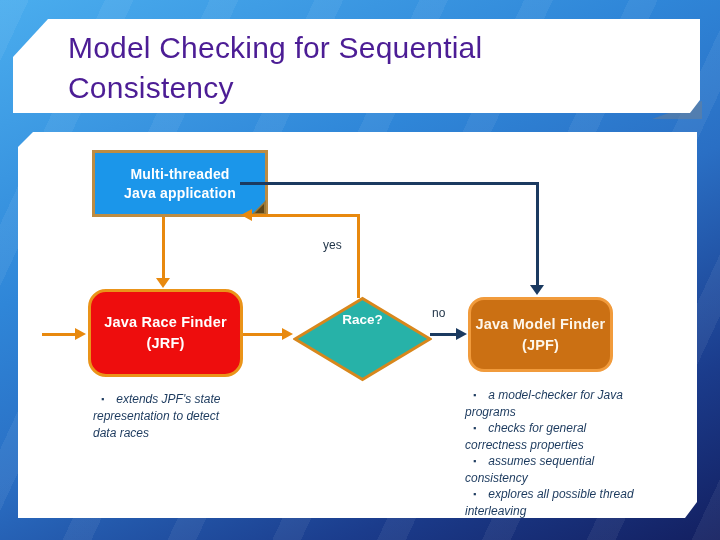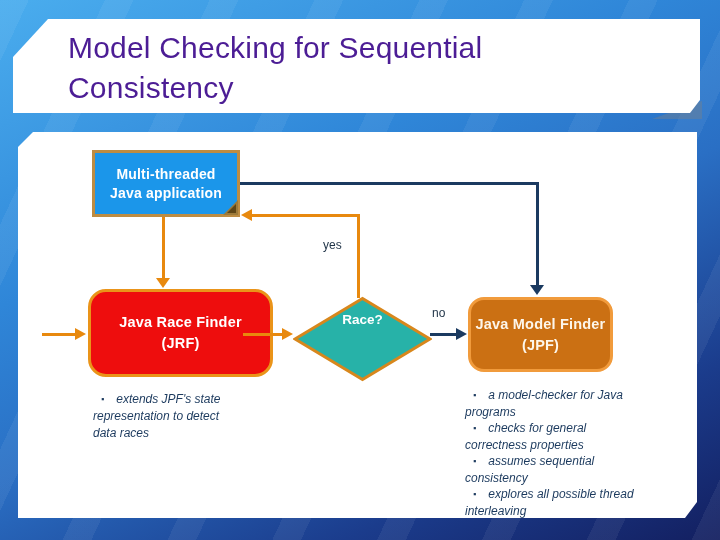--- a/index.html
+++ b/index.html
@@ -32,27 +32,27 @@
   .content{
     position:absolute;left:18px;top:132px;width:679px;height:386px;z-index:2;
     background:#ffffff;
     clip-path:polygon(15px 0,100% 0,100% 370px,667px 100%,0 100%,0 15px);
   }
   .content *{position:absolute;}
   
   .node{display:flex;flex-direction:column;align-items:center;justify-content:center;
         text-align:center;color:#ffffff;font-weight:700;letter-spacing:.2px;}
   .node span{position:static;}
-  .app-box{left:74px;top:18px;width:148px;height:67px;background:#1b96ea;
+  .app-box{left:74px;top:18px;width:176px;height:67px;background:#1b96ea;
            border:3px solid #bd8c42;box-sizing:border-box;font-size:14px;line-height:19px;}
   .fold{right:-1px;bottom:-1px;width:0;height:0;border-style:solid;
         border-width:0 0 15px 15px;border-color:transparent transparent #9c7a3a transparent;}
   .fold-inner{right:1px;bottom:1px;width:0;height:0;border-style:solid;
         border-width:0 0 9px 9px;border-color:transparent transparent #5f4617 transparent;}
-  .jrf-box{left:70px;top:157px;width:185px;height:88px;background:#ee0d0d;
+  .jrf-box{left:70px;top:157px;width:155px;height:88px;background:#ee0d0d;
            border:3px solid #ea9419;border-radius:18px;box-sizing:border-box;
            font-size:14.5px;line-height:21px;}
   .jpf-box{left:450px;top:165px;width:145px;height:75px;background:#cb7013;
            border:3px solid #f19b3c;border-radius:16px;box-sizing:border-box;
            font-size:14.5px;line-height:21px;color:#fdf6ea;}
   .diamond-svg{left:275px;top:164px;width:139px;height:86px;}
   .diamond-label{left:285px;top:179px;width:119px;text-align:center;color:#ffffff;
                  font-weight:700;font-size:13.5px;line-height:18px;}
   .diamond-label span{position:static;display:block;}
   

